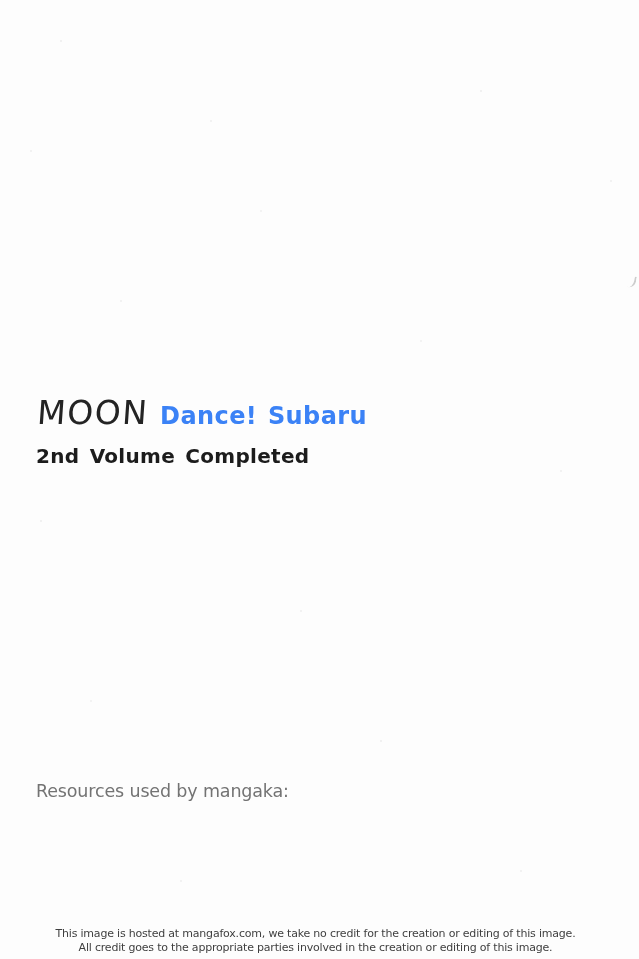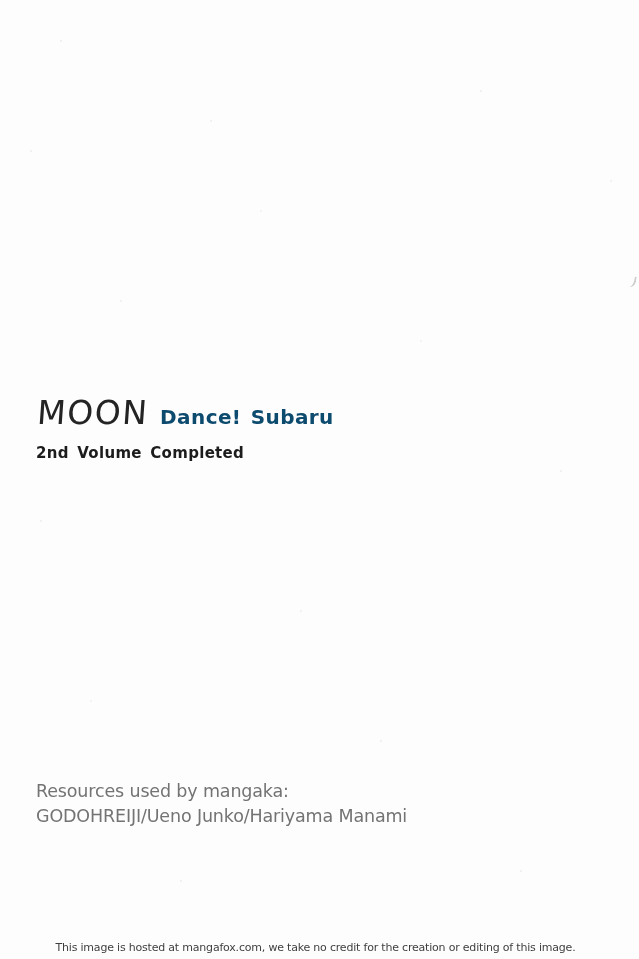--- a/index.html
+++ b/index.html
@@ -50,32 +50,32 @@
   }
   .logo {
     font-size: 33px;
     font-weight: 400;
     letter-spacing: 1.5px;
     transform: skewX(-4deg);
     transform-origin: left bottom;
     color: #242424;
   }
   .title-sub {
-    font-size: 20px;
+    font-size: 24px;
     font-weight: 700;
     letter-spacing: 0.4px;
     word-spacing: 2px;
-    color: #0c4a6e;
+    color: #3b82f6;
     text-align: center;
   }
   .subtitle {
     position: absolute;
     left: 36px;
     top: 444px;
-    font-size: 15px;
+    font-size: 20px;
     font-weight: 700;
     letter-spacing: 0.3px;
     word-spacing: 3px;
     color: #1c1c1c;
     white-space: nowrap;
   }
   .credits {
     position: absolute;
     left: 36px;
     top: 779px;
@@ -118,22 +118,22 @@
 
   <div class="title-row">
     <span class="logo">MOON</span>
     <span class="title-sub">Dance! Subaru</span>
   </div>
 
   <div class="subtitle">2nd Volume Completed</div>
 
   <div class="credits">
     <div>Resources used by mangaka:</div>
-    <div>GODOHREIJI/Ueno Junko/Hariyama Manami</div>
   </div>
 
   <div class="artifact"></div>
 
   <div class="footer">
     <div>This image is hosted at mangafox.com, we take no credit for the creation or editing of this image.</div>
+    <div>All credit goes to the appropriate parties involved in the creation or editing of this image.</div>
   </div>
 
 </div>
 
 </body></html>

